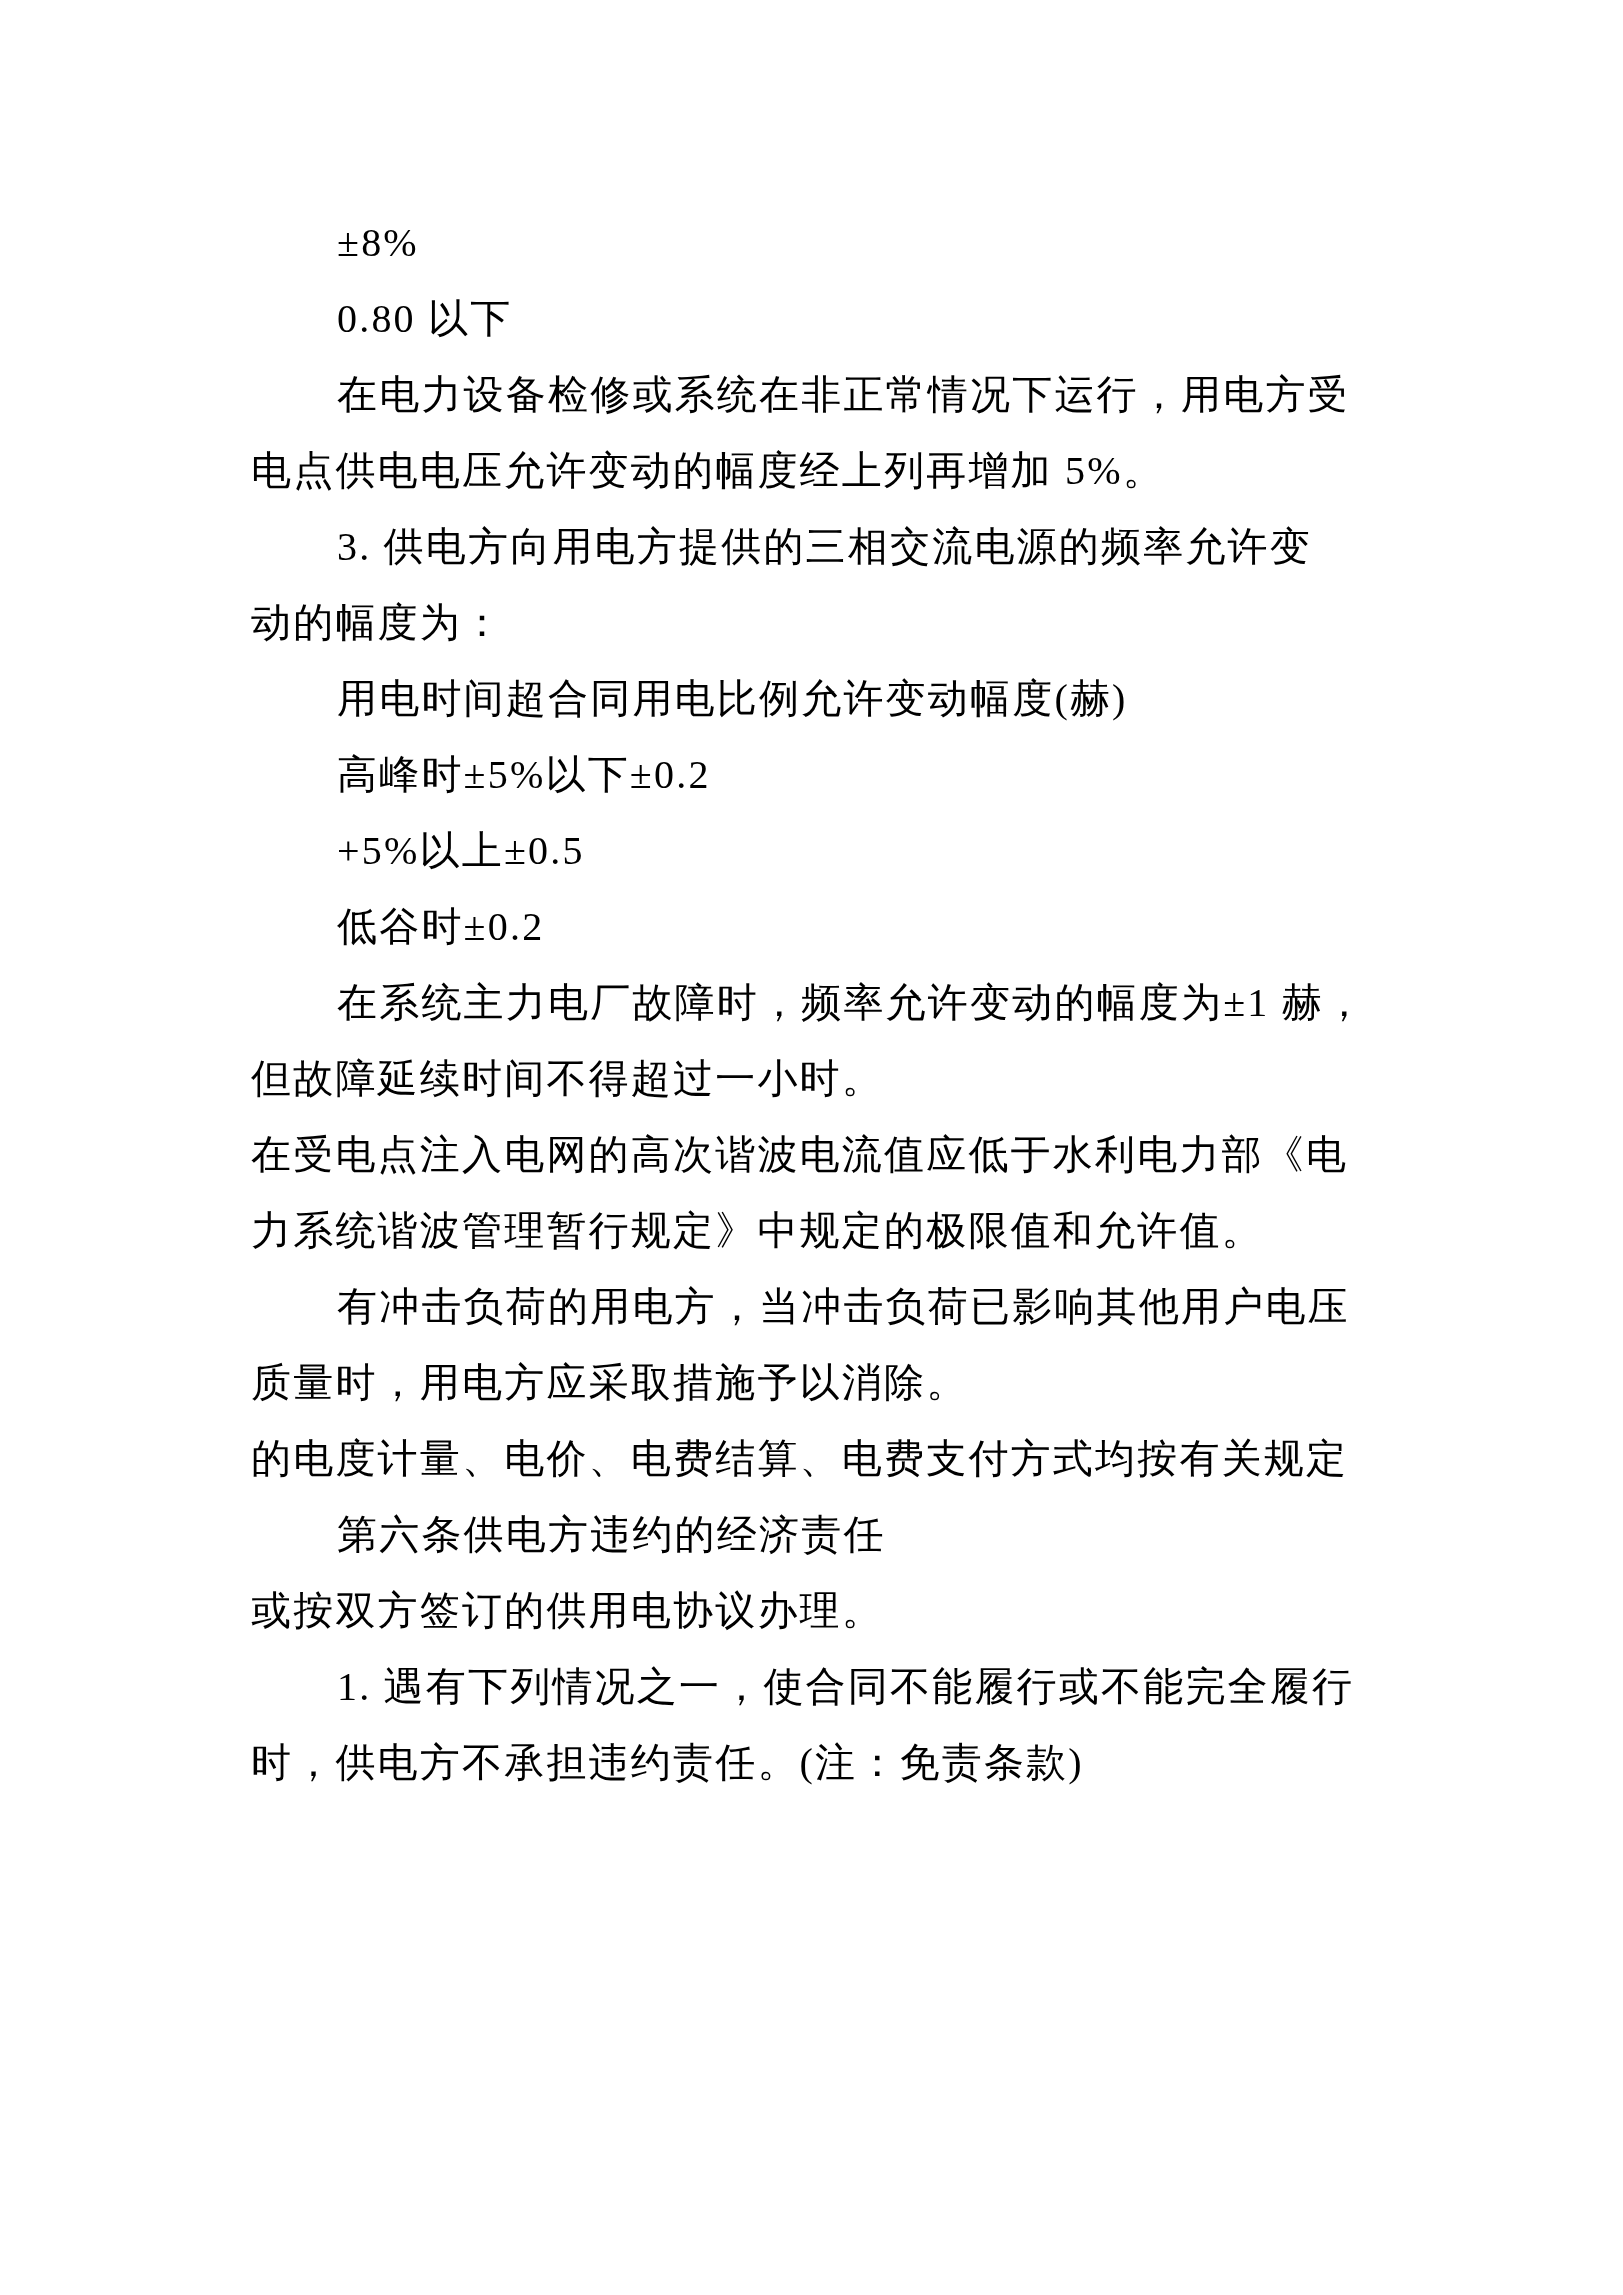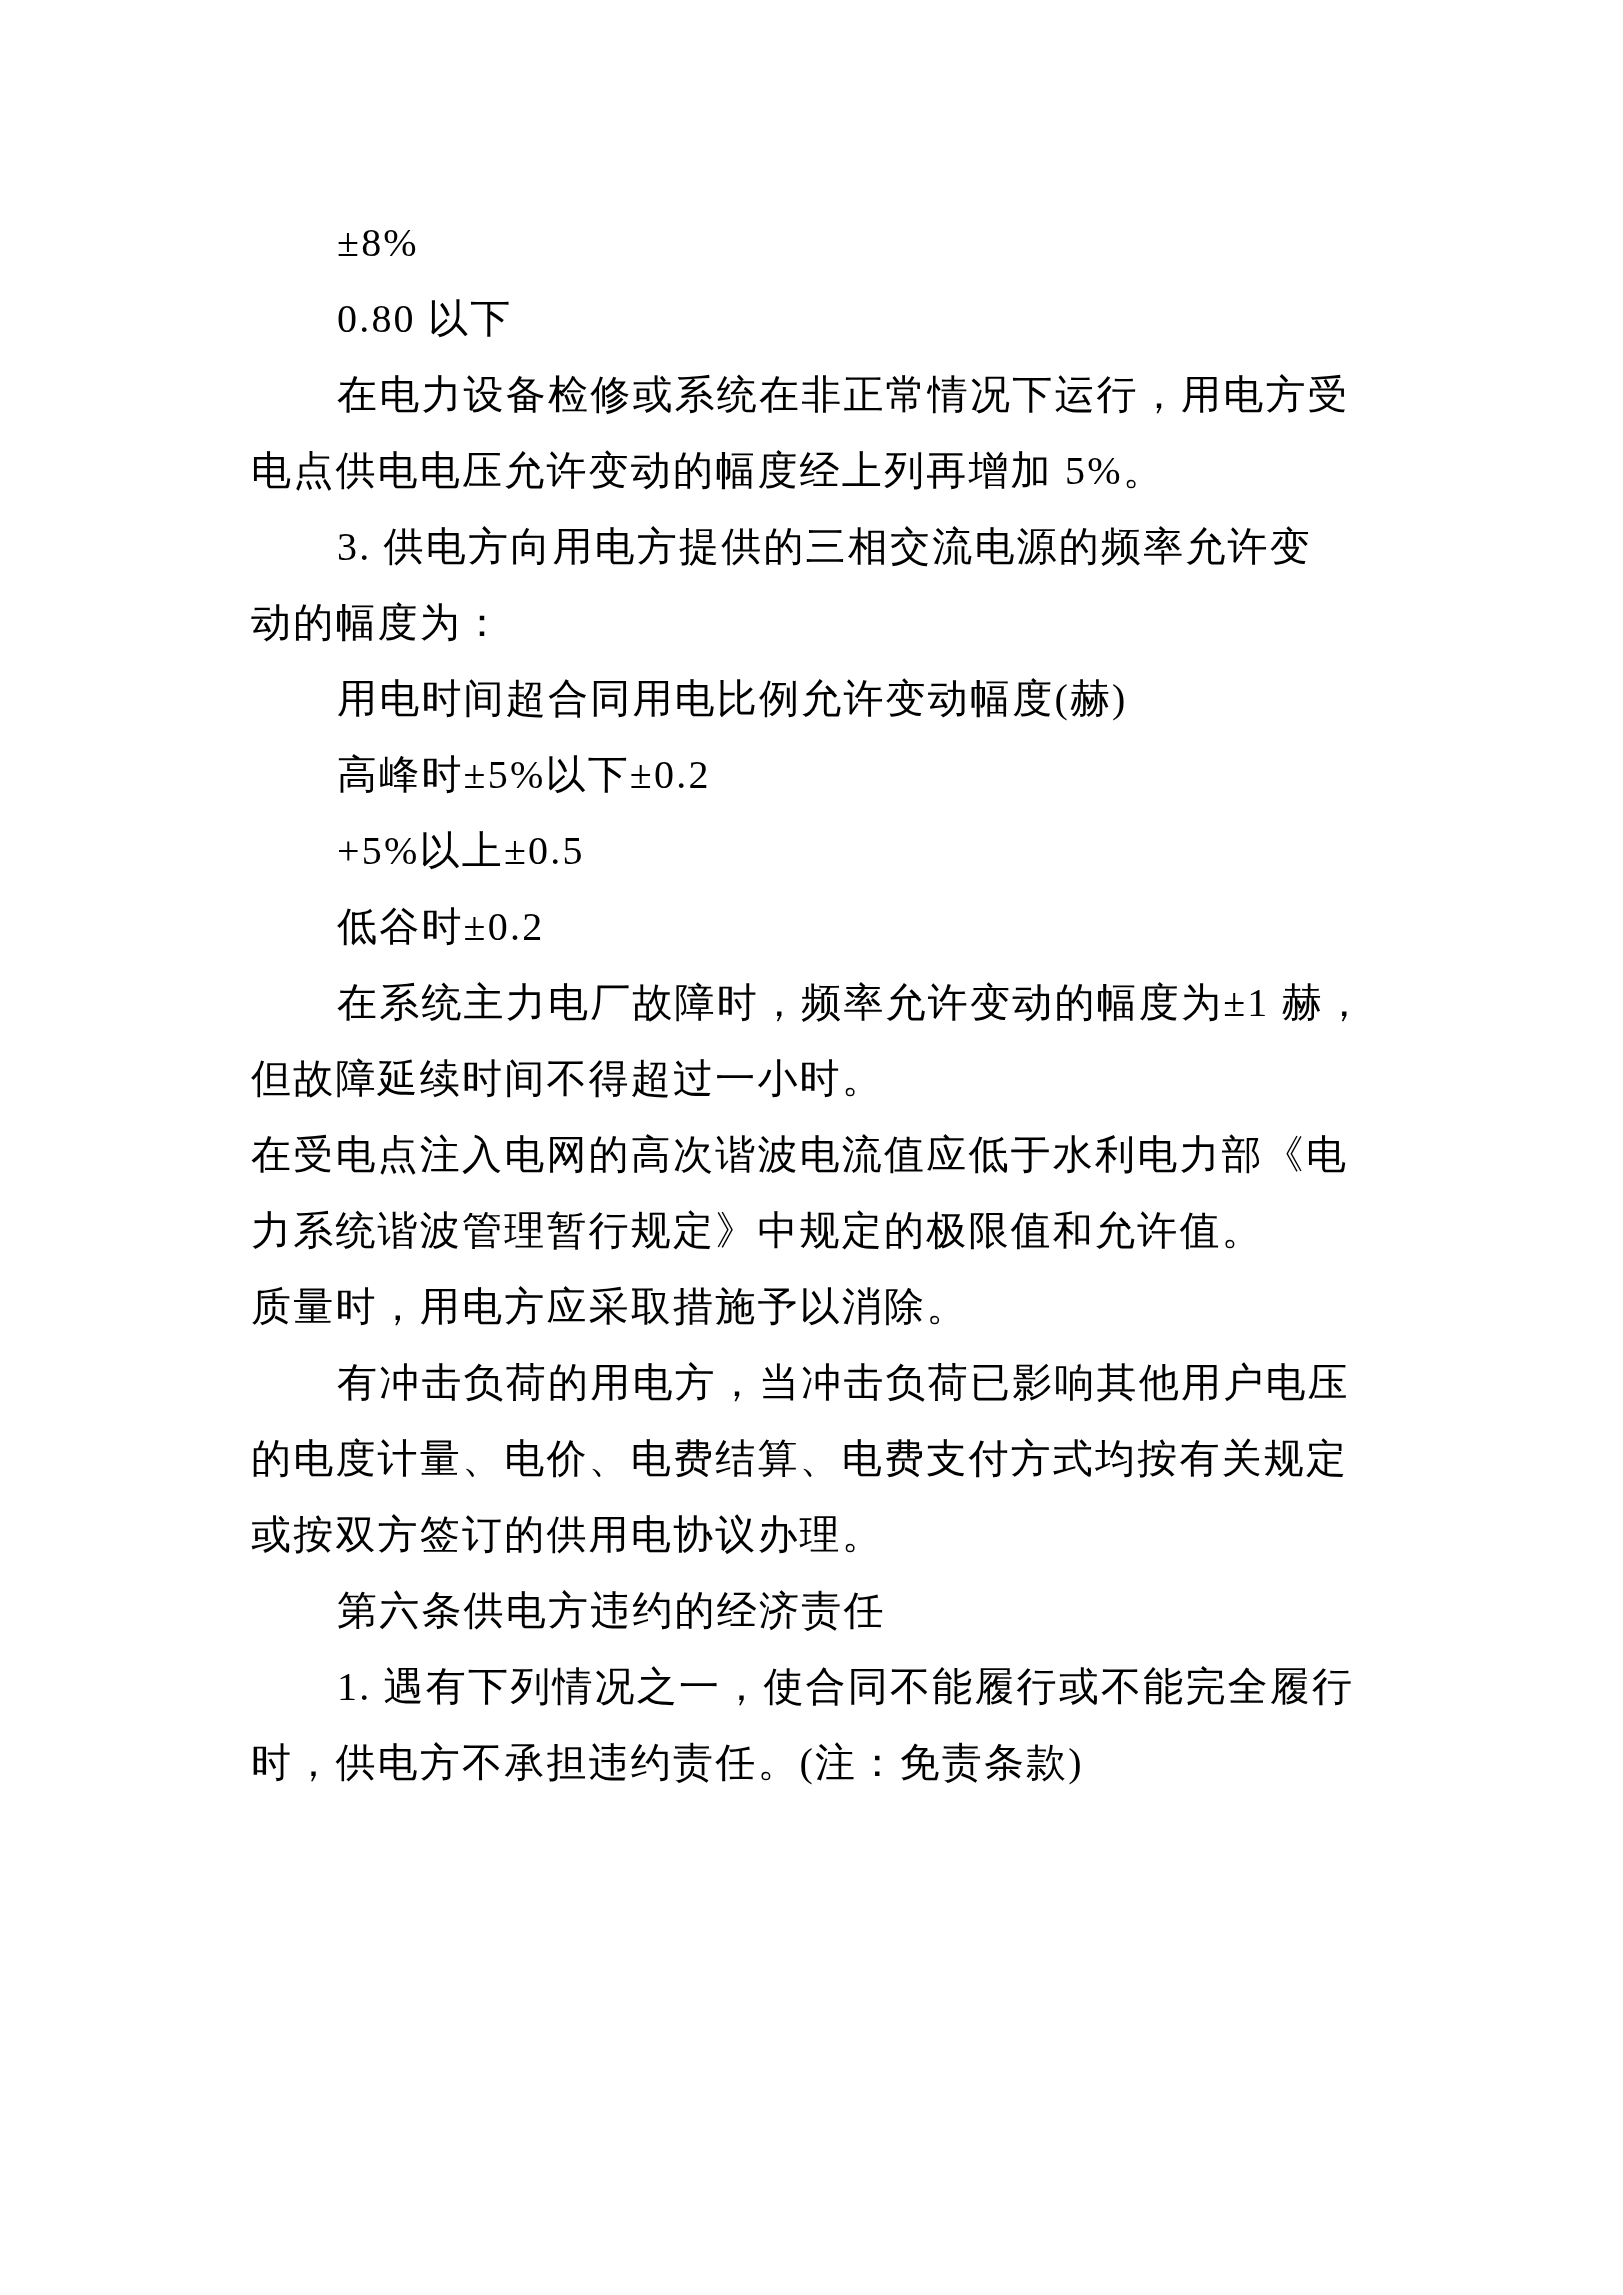--- a/index.html
+++ b/index.html
@@ -50,22 +50,22 @@
       <div class="text-line indent">3. 供电方向用电方提供的三相交流电源的频率允许变</div>
       <div class="text-line">动的幅度为：</div>
       <div class="text-line indent">用电时间超合同用电比例允许变动幅度(赫)</div>
       <div class="text-line indent">高峰时±5%以下±0.2</div>
       <div class="text-line indent">+5%以上±0.5</div>
       <div class="text-line indent">低谷时±0.2</div>
       <div class="text-line indent">在系统主力电厂故障时，频率允许变动的幅度为±1 赫，</div>
       <div class="text-line">但故障延续时间不得超过一小时。</div>
       <div class="text-line">在受电点注入电网的高次谐波电流值应低于水利电力部《电</div>
       <div class="text-line">力系统谐波管理暂行规定》中规定的极限值和允许值。</div>
+      <div class="text-line indent">有冲击负荷的用电方，当冲击负荷已影响其他用户电压</div>
       <div class="text-line">质量时，用电方应采取措施予以消除。</div>
-      <div class="text-line indent">有冲击负荷的用电方，当冲击负荷已影响其他用户电压</div>
       <div class="text-line">的电度计量、电价、电费结算、电费支付方式均按有关规定</div>
+      <div class="text-line indent">第六条供电方违约的经济责任</div>
       <div class="text-line">或按双方签订的供用电协议办理。</div>
-      <div class="text-line indent">第六条供电方违约的经济责任</div>
       <div class="text-line indent">1. 遇有下列情况之一，使合同不能履行或不能完全履行</div>
       <div class="text-line">时，供电方不承担违约责任。(注：免责条款)</div>
     </div>
 </div>
 
 
 </body></html>

